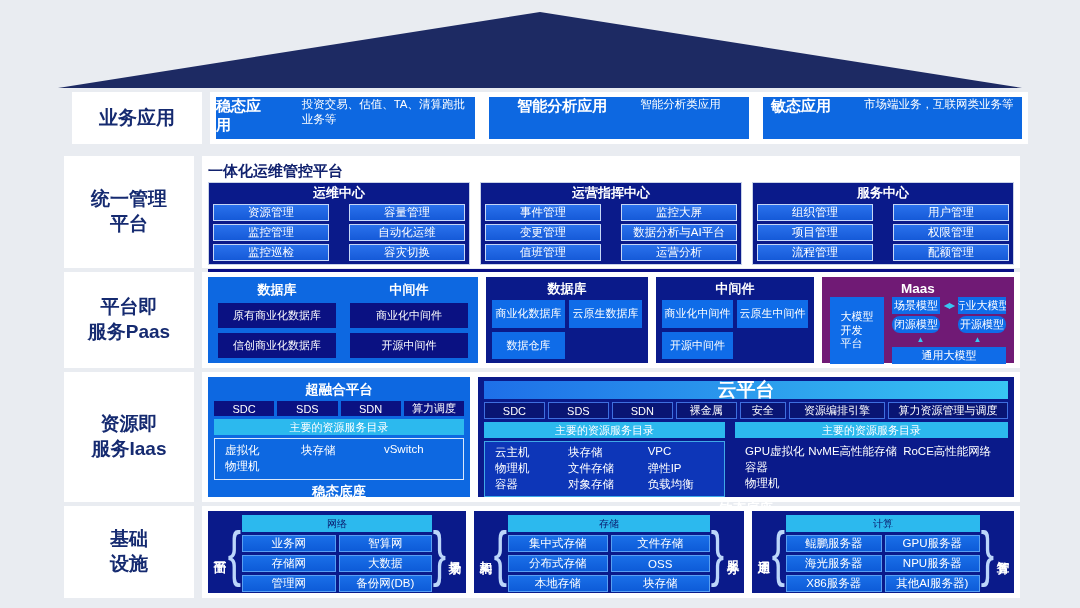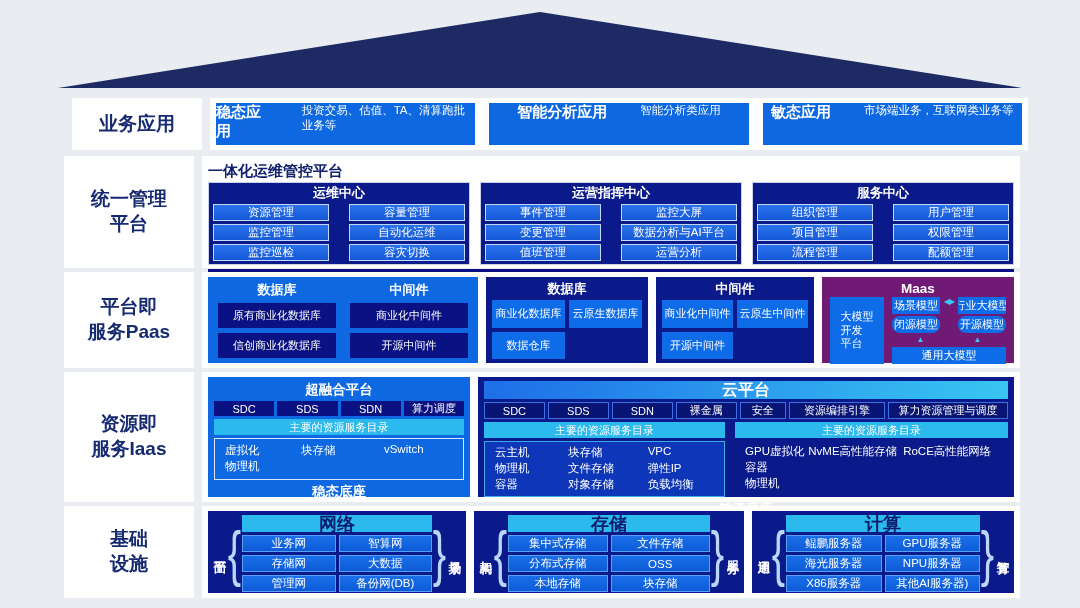--- a/index.html
+++ b/index.html
@@ -11,21 +11,21 @@
   .stage{position:relative;width:1080px;height:608px;overflow:hidden;}
 
   
   .roof{position:absolute;left:58px;top:12px;width:964px;height:76px;
     background:#1d2a63;clip-path:polygon(50% 0,100% 100%,0 100%);}
   .roof-title{position:absolute;left:0;right:0;bottom:9px;text-align:center;
     color:#fff;font-size:25px;font-weight:bold;letter-spacing:1px;}
 
   
   .row{position:absolute;left:64px;width:956px;display:flex;gap:8px;}
-  #row-business{top:98px;height:52px;padding-left:8px;}
+  #row-business{top:92px;height:52px;padding-left:8px;}
   #row-management{top:156px;height:112px;}
   #row-paas{top:272px;height:96px;}
   #row-iaas{top:372px;height:130px;}
   #row-infra{top:506px;height:92px;}
   .row-label{flex:0 0 130px;background:#fff;display:flex;align-items:center;justify-content:center;
     color:#152a70;font-weight:bold;font-size:19px;text-align:center;white-space:pre-line;line-height:1.3;}
   .row-content{flex:1;background:#fff;padding:5px 6px;display:flex;gap:8px;min-width:0;}
   .row-content.col{flex-direction:column;gap:0;}
 
   
@@ -58,21 +58,21 @@
   .paas-mw{flex:0 0 146px;}
   .paas-box-title{color:#fff;font-weight:bold;font-size:13px;text-align:center;height:15px;line-height:15px;}
   .paas-grid{display:grid;grid-template-columns:1fr 1fr;gap:4px;flex:1;}
   .chip-blue{background:#0f6ce8;color:#fff;font-size:11px;display:flex;align-items:center;
     justify-content:center;white-space:nowrap;overflow:hidden;}
   .maas{flex:1;background:#701a75;padding:3px 8px 5px 8px;display:flex;flex-direction:column;min-width:0;}
   .maas-title{color:#fff;font-weight:bold;font-size:13.5px;text-align:center;height:17px;line-height:17px;}
   .maas-body{display:flex;gap:8px;flex:1;}
   .maas-left{flex:0 0 54px;white-space:pre-line;line-height:1.25;text-align:left;}
   .maas-right{flex:1;display:flex;flex-direction:column;gap:2px;min-width:0;}
-  .maas-r1{display:flex;gap:2px;height:17px;}
+  .maas-r1{display:flex;align-items:center;gap:2px;height:17px;}
   .maas-r1 .chip-blue{flex:1;height:100%;}
   .h-arrow{color:#38c6f2;font-size:8px;width:14px;text-align:center;letter-spacing:-1px;}
   .maas-r2{display:flex;gap:18px;height:17px;}
   .maas-r2 .chip-blue{flex:1;border-radius:8px;}
   .maas-r3{display:flex;height:9px;}
   .maas-r3 span{flex:1;text-align:center;color:#38c6f2;font-size:8px;line-height:9px;}
   .maas-r4{height:17px;margin-top:1px;}
 
   
   .hci{flex:0 0 250px;background:#0d68e1;padding:4px 6px;display:flex;flex-direction:column;gap:3px;}
@@ -81,21 +81,21 @@
   .hci-chips .chip-dark{flex:1;}
   .catalog-strip{background:#2cb9ee;color:#fff;font-size:11px;display:flex;align-items:center;
     justify-content:center;height:16px;flex:0 0 16px;}
   .hci-content{border:1px solid rgba(255,255,255,.85);flex:1;display:grid;
     grid-template-columns:1.1fr 1.2fr 1fr;grid-auto-rows:16px;padding:4px 10px;
     color:#fff;font-size:11.5px;align-content:start;}
   .hci-footer,.cloud-footer{height:18px;flex:0 0 18px;color:#fff;font-weight:bold;font-size:13.5px;
     display:flex;align-items:center;justify-content:center;}
   .cloud{flex:1;background:#0a1a8a;padding:4px 6px;display:flex;flex-direction:column;gap:3px;min-width:0;}
   .cloud-header{height:18px;flex:0 0 18px;background:linear-gradient(90deg,#1e6fe8,#38c6f2);
-    color:#fff;font-weight:bold;font-size:16px;display:flex;align-items:center;justify-content:center;}
+    color:#fff;font-weight:bold;font-size:19px;display:flex;align-items:center;justify-content:center;}
   .cloud-chips{display:flex;gap:3px;height:17px;}
   .chip-navy{background:#091574;border:1px solid #3f6fdf;color:#fff;font-size:11px;
     display:flex;align-items:center;justify-content:center;white-space:nowrap;overflow:hidden;}
   .cloud-catalogs{display:flex;gap:10px;flex:1;}
   .cloud-cat-left{flex:0 0 46%;display:flex;flex-direction:column;gap:3px;}
   .ccl-content{flex:1;background:#0d36b8;border:1px solid #3fa9e8;display:grid;
     grid-template-columns:1.1fr 1.2fr 1fr;grid-auto-rows:16px;padding:3px 10px;
     color:#fff;font-size:11.5px;align-content:start;}
   .cloud-cat-right{flex:1;display:flex;flex-direction:column;gap:3px;min-width:0;}
   .ccr-content{flex:1;display:grid;grid-template-columns:1fr 1.5fr 1.5fr;grid-auto-rows:16px;
@@ -104,22 +104,22 @@
   
   .infra-group{background:#0a1a8a;padding:4px 4px;display:flex;align-items:stretch;gap:1px;min-width:0;}
   .ig-net{flex:0 0 250px;}
   .ig-sto{flex:0 0 262px;}
   .ig-cmp{flex:1;}
   .side-label{writing-mode:vertical-rl;text-orientation:upright;color:#fff;font-weight:bold;
     font-size:12.5px;display:flex;align-items:center;justify-content:center;letter-spacing:1px;width:15px;}
   .brace{color:#bcd6fa;font-size:40px;line-height:1;display:flex;align-items:center;width:13px;
     transform:scaleY(1.55);justify-content:center;overflow:visible;font-weight:normal;}
   .infra-mid{flex:1;display:flex;flex-direction:column;gap:3px;min-width:0;}
-  .infra-header{height:17px;flex:0 0 17px;background:#2cb9ee;color:#0b1b6e;font-weight:bold;
-    font-size:18px;display:flex;align-items:center;justify-content:center;}
+  .infra-header{height:17px;flex:0 0 17px;background:#2cb9ee;color:#0b1b6e;font-weight:normal;
+    font-size:10px;display:flex;align-items:center;justify-content:center;}
   .infra-grid{flex:1;display:grid;grid-template-columns:1fr 1fr;gap:3px;}
   .chip-blue2{background:linear-gradient(180deg,#1a6fe8,#0d5bd8);border:1px solid #58a0f2;
     color:#fff;font-size:11.5px;display:flex;align-items:center;justify-content:center;white-space:nowrap;overflow:hidden;}
 </style>
 </head>
 <body>
 
 <div class="stage">
 
   <div class="roof"></div>

